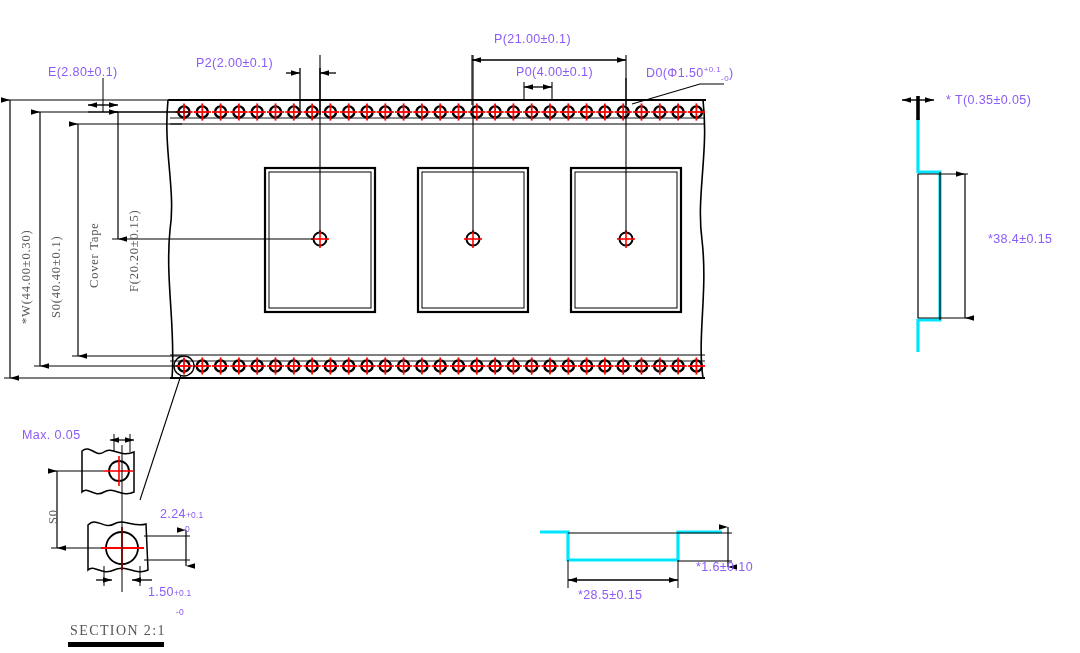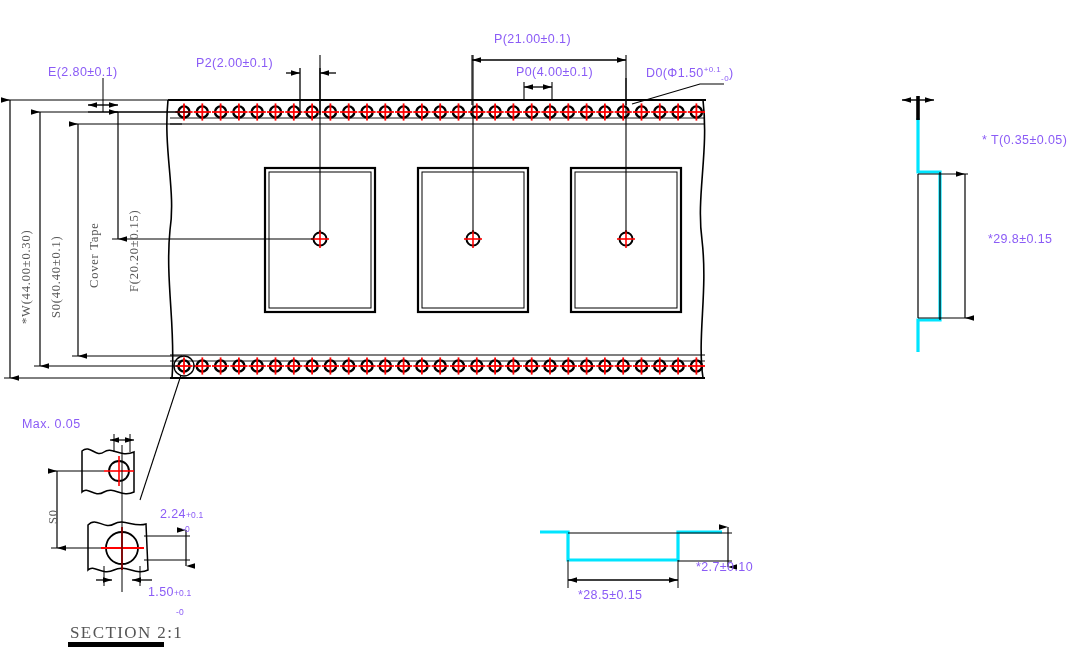--- a/index.html
+++ b/index.html
@@ -32,21 +32,21 @@
     transform-origin:0 0;
     transform:rotate(-90deg);
     line-height:1;
   }
   .tiny{font-size:8.5px;letter-spacing:0.2px;}
   .sup{font-size:8px;vertical-align:super;}
   .sub{font-size:8px;vertical-align:sub;}
   .sectitle{
     position:absolute;
     font-family:"Liberation Serif", serif;
-    font-size:17px;
+    font-size:14px;
     letter-spacing:1.4px;
     color:#555;
     white-space:nowrap;
   }
   .secbar{position:absolute;background:#000;}
 </style>
 </head>
 <body>
 
 <div id="stage">
@@ -578,34 +578,34 @@
   <div class="lbl" style="left:634px;top:66px;margin-left:12px;"><span>D0(Φ1.50</span><span class="sup">+0.1</span><span class="sub">-0</span><span>)</span></div>
 
   <div class="vlbl" style="left:20px;top:324px;">*W(44.00±0.30)</div>
 
   <div class="vlbl" style="left:50px;top:318px;">S0(40.40±0.1)</div>
 
   <div class="vlbl" style="left:88px;top:288px;">Cover Tape</div>
 
   <div class="vlbl" style="left:128px;top:292px;">F(20.20±0.15)</div>
 
-  <div class="lbl" style="left:22px;top:418px;">Max. 0.05</div>
+  <div class="lbl" style="left:22px;top:429px;">Max. 0.05</div>
 
   <div class="vlbl" style="left:47px;top:524px;">S0</div>
 
   <div class="lbl" style="left:160px;top:508px;"><span>2.24</span><span class="tiny">+0.1</span></div>
   <div class="lbl tiny" style="left:182px;top:525px;">-0</div>
 
   <div class="lbl" style="left:148px;top:586px;"><span>1.50</span><span class="tiny">+0.1</span></div>
   <div class="lbl tiny" style="left:176px;top:608px;">-0</div>
 
   <div class="sectitle" style="left:70px;top:623px;">SECTION 2:1</div>
   <div class="secbar" style="left:68px;top:642px;width:96px;height:5px;"></div>
 
-  <div class="lbl" style="left:982px;top:94px;margin-top:40px;">* T(0.35±0.05)</div>
-
-  <div class="lbl" style="left:988px;top:233px;">*29.8±0.15</div>
+  <div class="lbl" style="left:946px;top:94px;">* T(0.35±0.05)</div>
+
+  <div class="lbl" style="left:988px;top:233px;">*38.4±0.15</div>
 
   <div class="lbl" style="left:578px;top:589px;">*28.5±0.15</div>
 
-  <div class="lbl" style="left:696px;top:561px;">*2.7±0.10</div>
+  <div class="lbl" style="left:696px;top:561px;">*1.6±0.10</div>
 
 </div>
 
 </body></html>

